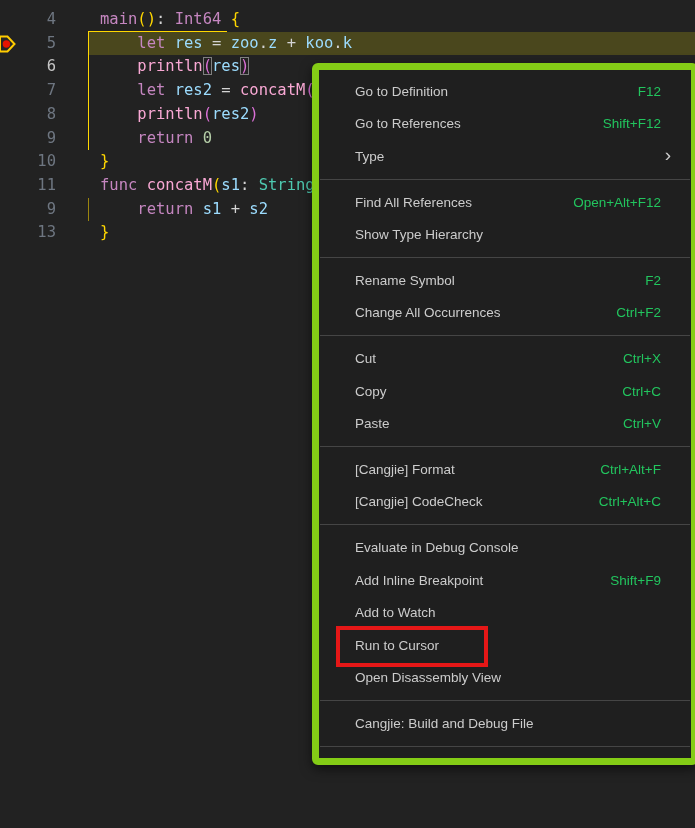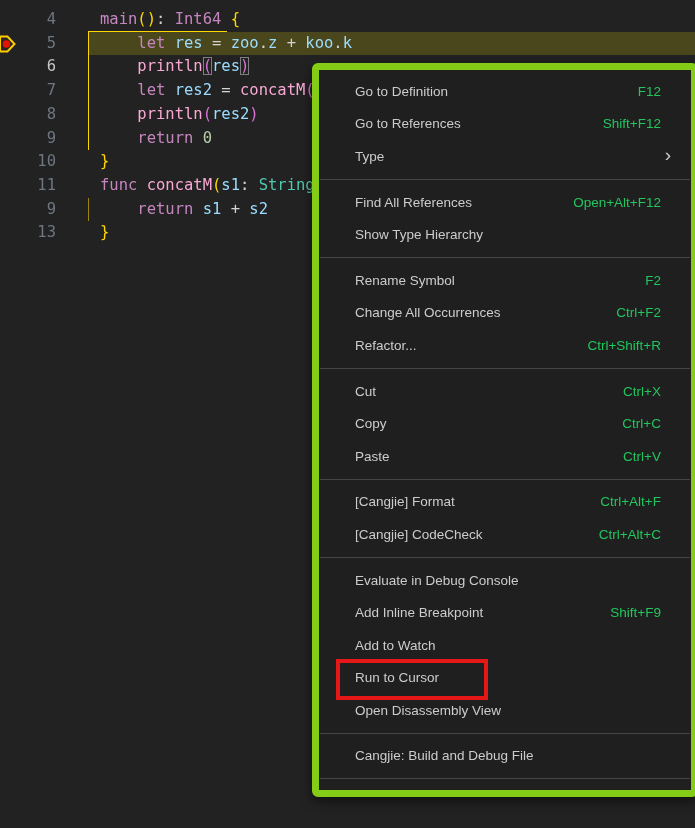--- a/index.html
+++ b/index.html
@@ -89,24 +89,20 @@
       </div>
       <div class="menu-sep"></div>
       <div class="menu-item">
         <span>Rename Symbol</span>
         <span class="shortcut">F2</span>
       </div>
       <div class="menu-item">
         <span>Change All Occurrences</span>
         <span class="shortcut">Ctrl+F2</span>
       </div>
-      <div class="menu-item">
-        <span>Refactor...</span>
-        <span class="shortcut">Ctrl+Shift+R</span>
-      </div>
       <div class="menu-sep"></div>
       <div class="menu-item">
         <span>Cut</span>
         <span class="shortcut">Ctrl+X</span>
       </div>
       <div class="menu-item">
         <span>Copy</span>
         <span class="shortcut">Ctrl+C</span>
       </div>
       <div class="menu-item">

